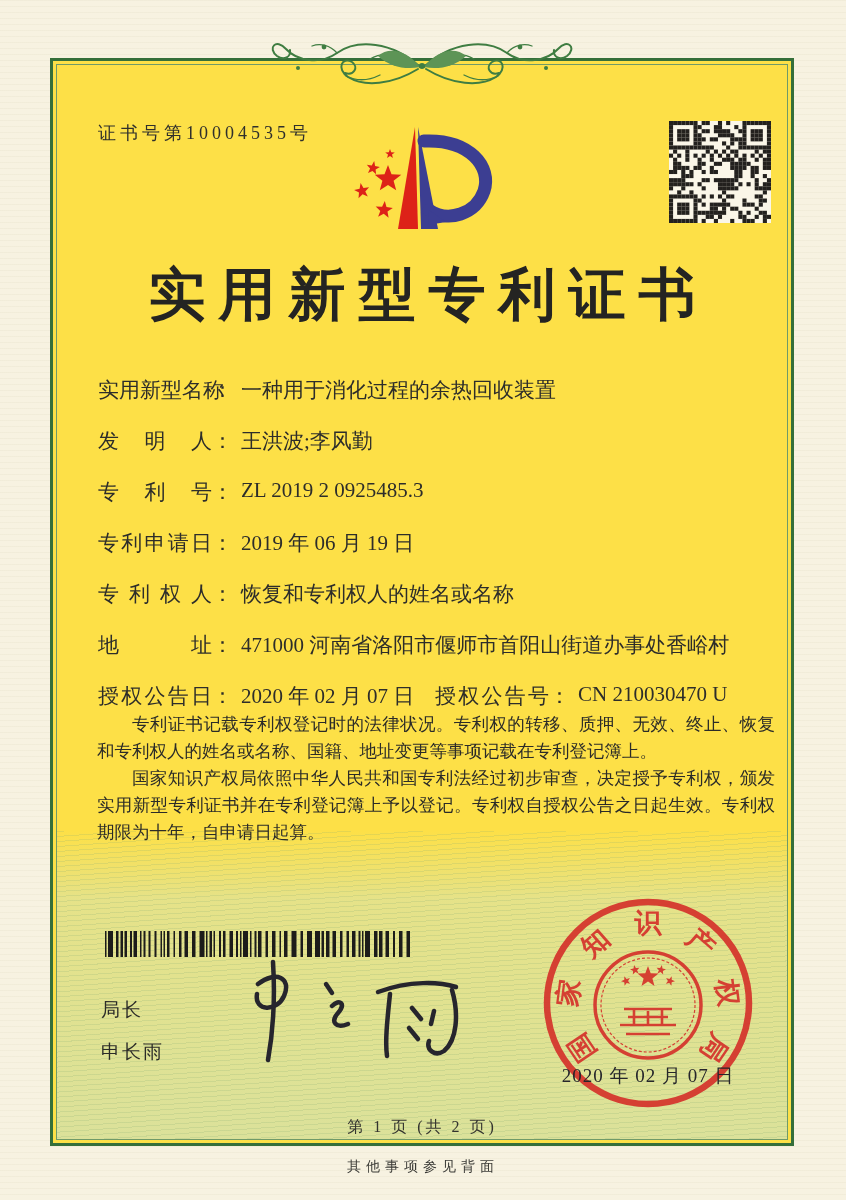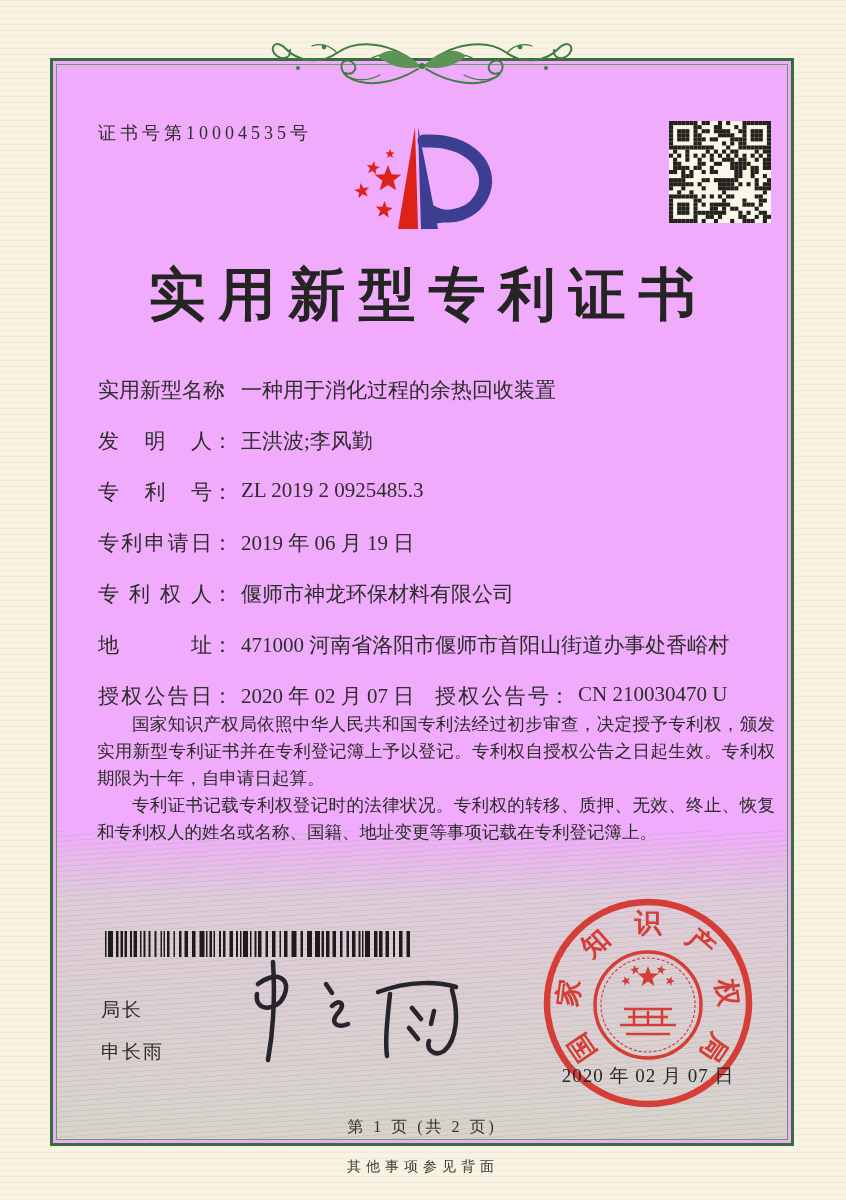--- a/index.html
+++ b/index.html
@@ -13,21 +13,21 @@
   }
   
   body::before{
     content:""; position:absolute; inset:0; pointer-events:none;
     background:repeating-linear-gradient(to bottom, rgba(190,185,150,.10) 0 1px, transparent 1px 6px);
   }
 
   .cert{
     position:absolute; left:50px; top:58px; width:744px; height:1088px;
     border:3px solid #356f3a;
-    background:#f0abfc;
+    background:#fde047;
   }
   .cert-inner{
     position:absolute; inset:3px; border:1.5px solid #6f9a68; pointer-events:none;
   }
   
   .guilloche{
     position:absolute; left:4px; right:4px; bottom:4px; top:770px;
     background:
       repeating-linear-gradient(176deg, rgba(130,170,115,.20) 0 1px, transparent 1px 5px),
       linear-gradient(to bottom, rgba(214,230,196,0) 0%, rgba(210,228,190,.55) 22%, rgba(206,226,186,.72) 100%);
@@ -485,21 +485,21 @@
       <div class="fpair">
           <span class="flabel">专利申请日</span>
           <span class="fcolon">：</span>
           <span class="fvalue">2019 年 06 月 19 日</span>
         </div>
     </div>
     <div class="frow">
       <div class="fpair">
           <span class="flabel">专利权人</span>
           <span class="fcolon">：</span>
-          <span class="fvalue">偃师市神龙环保材料有限公司</span>
+          <span class="fvalue">恢复和专利权人的姓名或名称</span>
         </div>
     </div>
     <div class="frow">
       <div class="fpair">
           <span class="flabel">地址</span>
           <span class="fcolon">：</span>
           <span class="fvalue">471000 河南省洛阳市偃师市首阳山街道办事处香峪村</span>
         </div>
     </div>
     <div class="frow">
@@ -510,22 +510,22 @@
         </div>
       <div class="fpair">
           <span class="flabel">授权公告号</span>
           <span class="fcolon">：</span>
           <span class="fvalue">CN 210030470 U</span>
         </div>
     </div>
   </div>
 
   <div class="paras">
+    <p>专利证书记载专利权登记时的法律状况。专利权的转移、质押、无效、终止、恢复和专利权人的姓名或名称、国籍、地址变更等事项记载在专利登记簿上。</p>
     <p>国家知识产权局依照中华人民共和国专利法经过初步审查，决定授予专利权，颁发实用新型专利证书并在专利登记簿上予以登记。专利权自授权公告之日起生效。专利权期限为十年，自申请日起算。</p>
-    <p>专利证书记载专利权登记时的法律状况。专利权的转移、质押、无效、终止、恢复和专利权人的姓名或名称、国籍、地址变更等事项记载在专利登记簿上。</p>
   </div>
 
   <svg class="barcode" viewBox="0 0 312 26" preserveAspectRatio="none">
     <g id="barcode-bars" fill="#1d1c1a">
         <rect x="2" y="0" width="1.5" height="26"></rect>
         <rect x="5" y="0" width="5" height="26"></rect>
         <rect x="13" y="0" width="2.5" height="26"></rect>
         <rect x="17.5" y="0" width="2.5" height="26"></rect>
         <rect x="21.5" y="0" width="2.5" height="26"></rect>
         <rect x="27" y="0" width="2" height="26"></rect>

